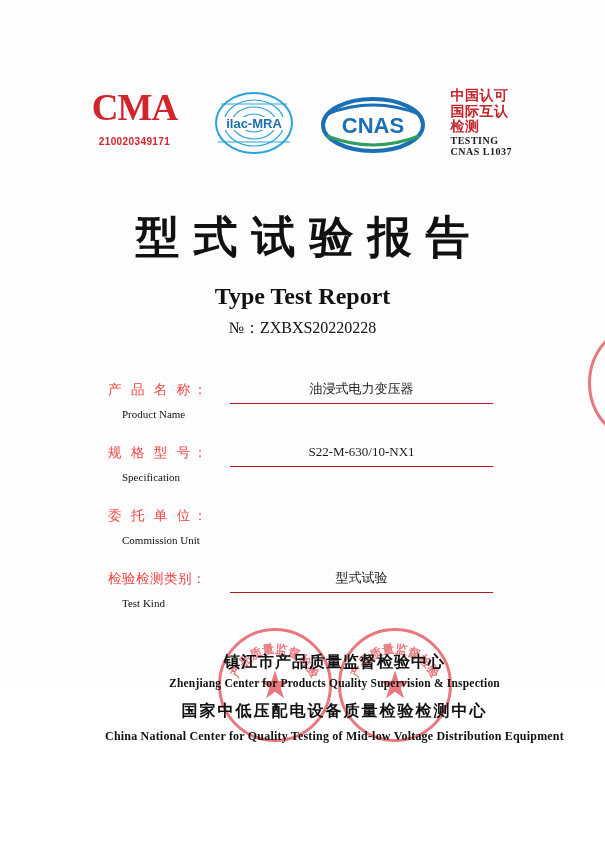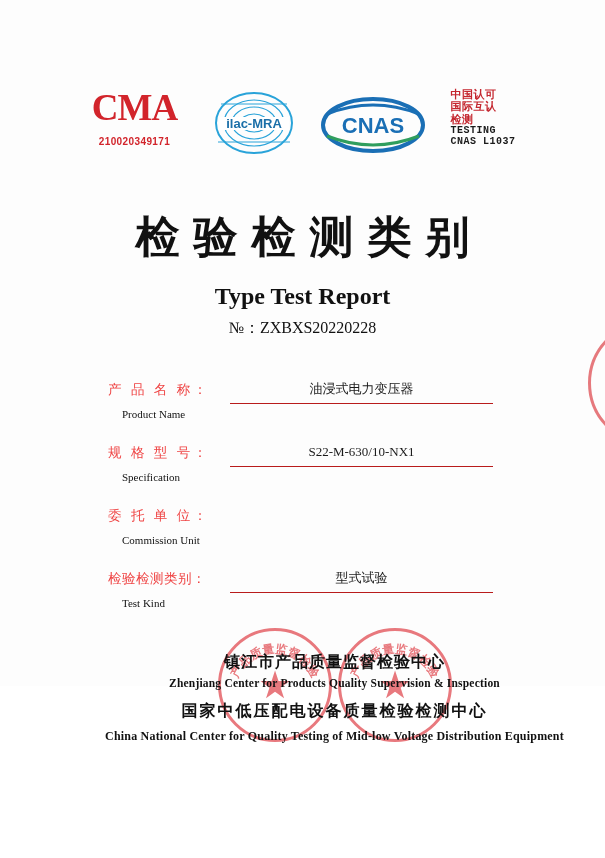--- a/index.html
+++ b/index.html
@@ -80,27 +80,27 @@
 
   
   .cnas-text {
     position: relative;
     top: 4px;
     width: 72px;
     line-height: 1.12;
   }
   .cnas-text .cn-line {
     font-family: "Liberation Sans", sans-serif;
-    font-size: 11px;
+    font-size: 14px;
     color: #c4262e;
     letter-spacing: 0.5px;
     font-weight: bold;
   }
   .cnas-text .en-line {
-    font-family: Liberation Mono, monospace;
+    font-family: Liberation Serif, serif;
     font-size: 10px;
     font-weight: bold;
     color: #1b1b1b;
     letter-spacing: 0.5px;
   }
 
   
   .title-cn {
     position: absolute;
     top: 208px;
@@ -307,21 +307,21 @@
 
     <div class="cnas-text">
       <div class="cn-line">中国认可</div>
       <div class="cn-line">国际互认</div>
       <div class="cn-line">检测</div>
       <div class="en-line">TESTING</div>
       <div class="en-line">CNAS L1037</div>
     </div>
   </div>
 
-  <div class="title-cn">检验检测类别</div>
+  <div class="title-cn">型式试验报告</div>
   <div class="title-en">Type Test Report</div>
   <div class="report-no">№：ZXBXS20220228</div>
 
   <div class="fields">
 
     <div class="field-row">
       <div class="field-label-cn">产 品 名 称：</div>
       <div class="field-value">油浸式电力变压器</div>
     </div>
     <div class="field-sub">

